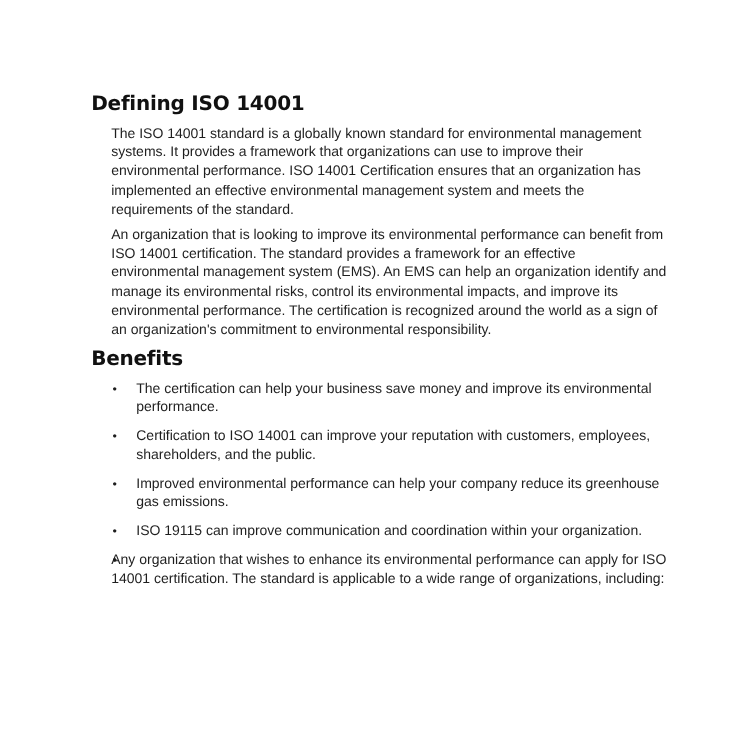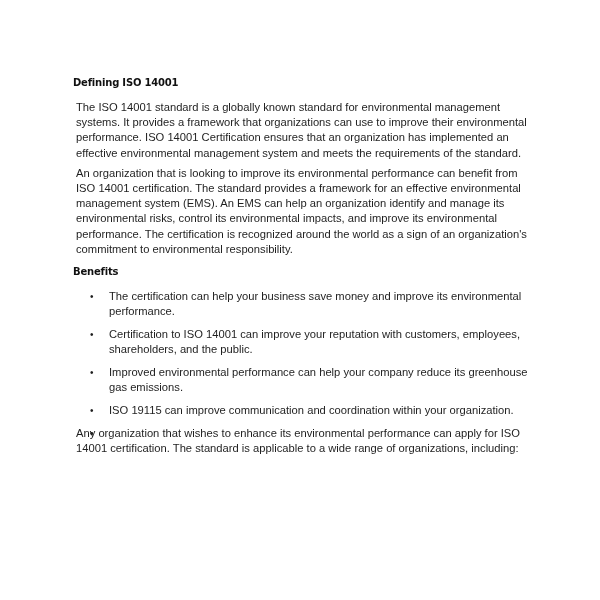--- a/index.html
+++ b/index.html
@@ -9,28 +9,28 @@
     font-family: "Liberation Sans", "DejaVu Sans", sans-serif;
     color: #1a1a1a;
     position: relative;
   }
   .page {
     position: absolute; left: 73px; top: 73px; width: 460px;
   }
   h2 {
     font-family: "DejaVu Sans", "Liberation Sans", sans-serif;
     font-weight: bold;
-    font-size: 10px;
+    font-size: 16px;
     margin: 0 0 7px 0;
     color: #111111;
     letter-spacing: -0.2px;
     line-height: 20px;
   }
   p {
-    margin: 0 0 5px 3px;
+    margin: 0 0 5px 16px;
     font-size: 11.2px;
     line-height: 15.2px;
     color: #1e1e1e;
   }
   ul {
     list-style: none;
     margin: 0 0 6px 0;
     padding: 0;
   }
   li {

